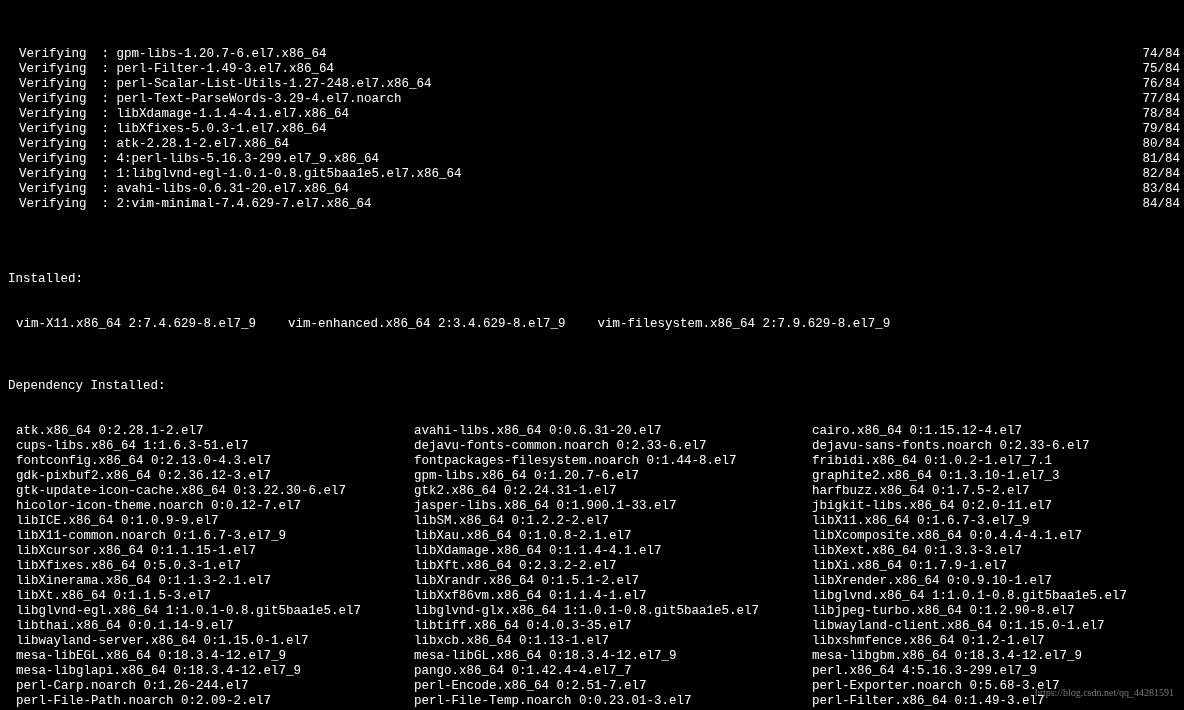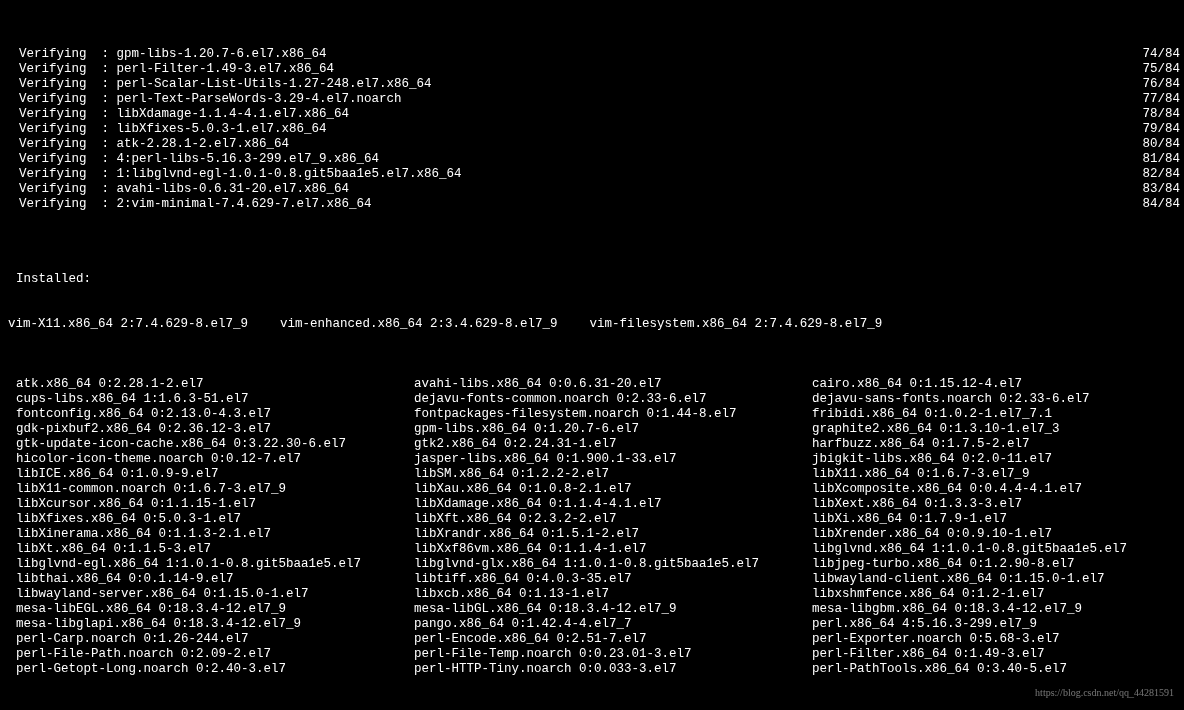--- a/index.html
+++ b/index.html
@@ -27,37 +27,38 @@
   .section { margin-top: 2px; }
   .watermark {
     position: absolute;
     right: 10px;
     bottom: 10px;
     color: rgba(255,255,255,0.45);
     font-family: Liberation Serif, serif;
     font-size: 10px;
     pointer-events: none;
   }
-  .hdr { margin-left: 12px; }
-  .inst-line { display:flex; gap:32px; margin-left:4px; }
+  .hdr { margin-left: 4px; }
+  .inst-line { display:flex; gap:32px; margin-left:12px; }
 </style>
 </head>
 <body>
 
 <div class="term">
 
   <div id="verify-block"><div class="row"><span class="left">  Verifying  : gpm-libs-1.20.7-6.el7.x86_64</span><span class="right">74/84</span></div><div class="row"><span class="left">  Verifying  : perl-Filter-1.49-3.el7.x86_64</span><span class="right">75/84</span></div><div class="row"><span class="left">  Verifying  : perl-Scalar-List-Utils-1.27-248.el7.x86_64</span><span class="right">76/84</span></div><div class="row"><span class="left">  Verifying  : perl-Text-ParseWords-3.29-4.el7.noarch</span><span class="right">77/84</span></div><div class="row"><span class="left">  Verifying  : libXdamage-1.1.4-4.1.el7.x86_64</span><span class="right">78/84</span></div><div class="row"><span class="left">  Verifying  : libXfixes-5.0.3-1.el7.x86_64</span><span class="right">79/84</span></div><div class="row"><span class="left">  Verifying  : atk-2.28.1-2.el7.x86_64</span><span class="right">80/84</span></div><div class="row"><span class="left">  Verifying  : 4:perl-libs-5.16.3-299.el7_9.x86_64</span><span class="right">81/84</span></div><div class="row"><span class="left">  Verifying  : 1:libglvnd-egl-1.0.1-0.8.git5baa1e5.el7.x86_64</span><span class="right">82/84</span></div><div class="row"><span class="left">  Verifying  : avahi-libs-0.6.31-20.el7.x86_64</span><span class="right">83/84</span></div><div class="row"><span class="left">  Verifying  : 2:vim-minimal-7.4.629-7.el7.x86_64</span><span class="right">84/84</span></div><br></div>
 
   <div class="hdr">Installed:</div>
   <div class="inst-line">
     <span>vim-X11.x86_64 2:7.4.629-8.el7_9</span>
     <span>vim-enhanced.x86_64 2:3.4.629-8.el7_9</span>
-    <span>vim-filesystem.x86_64 2:7.4.629-8.el7_9</span>
+    <span>vim-filesystem.x86_64 2:7.9.629-8.el7_9</span>
   </div>
 
+  <div class="hdr section">Dependency Installed:</div>
   <div class="cols">
     <div class="col" id="col1"><div>atk.x86_64 0:2.28.1-2.el7</div><div>cups-libs.x86_64 1:1.6.3-51.el7</div><div>fontconfig.x86_64 0:2.13.0-4.3.el7</div><div>gdk-pixbuf2.x86_64 0:2.36.12-3.el7</div><div>gtk-update-icon-cache.x86_64 0:3.22.30-6.el7</div><div>hicolor-icon-theme.noarch 0:0.12-7.el7</div><div>libICE.x86_64 0:1.0.9-9.el7</div><div>libX11-common.noarch 0:1.6.7-3.el7_9</div><div>libXcursor.x86_64 0:1.1.15-1.el7</div><div>libXfixes.x86_64 0:5.0.3-1.el7</div><div>libXinerama.x86_64 0:1.1.3-2.1.el7</div><div>libXt.x86_64 0:1.1.5-3.el7</div><div>libglvnd-egl.x86_64 1:1.0.1-0.8.git5baa1e5.el7</div><div>libthai.x86_64 0:0.1.14-9.el7</div><div>libwayland-server.x86_64 0:1.15.0-1.el7</div><div>mesa-libEGL.x86_64 0:18.3.4-12.el7_9</div><div>mesa-libglapi.x86_64 0:18.3.4-12.el7_9</div><div>perl-Carp.noarch 0:1.26-244.el7</div><div>perl-File-Path.noarch 0:2.09-2.el7</div><div>perl-Getopt-Long.noarch 0:2.40-3.el7</div></div>
     <div class="col" id="col2"><div>avahi-libs.x86_64 0:0.6.31-20.el7</div><div>dejavu-fonts-common.noarch 0:2.33-6.el7</div><div>fontpackages-filesystem.noarch 0:1.44-8.el7</div><div>gpm-libs.x86_64 0:1.20.7-6.el7</div><div>gtk2.x86_64 0:2.24.31-1.el7</div><div>jasper-libs.x86_64 0:1.900.1-33.el7</div><div>libSM.x86_64 0:1.2.2-2.el7</div><div>libXau.x86_64 0:1.0.8-2.1.el7</div><div>libXdamage.x86_64 0:1.1.4-4.1.el7</div><div>libXft.x86_64 0:2.3.2-2.el7</div><div>libXrandr.x86_64 0:1.5.1-2.el7</div><div>libXxf86vm.x86_64 0:1.1.4-1.el7</div><div>libglvnd-glx.x86_64 1:1.0.1-0.8.git5baa1e5.el7</div><div>libtiff.x86_64 0:4.0.3-35.el7</div><div>libxcb.x86_64 0:1.13-1.el7</div><div>mesa-libGL.x86_64 0:18.3.4-12.el7_9</div><div>pango.x86_64 0:1.42.4-4.el7_7</div><div>perl-Encode.x86_64 0:2.51-7.el7</div><div>perl-File-Temp.noarch 0:0.23.01-3.el7</div><div>perl-HTTP-Tiny.noarch 0:0.033-3.el7</div></div>
     <div class="col" id="col3"><div>cairo.x86_64 0:1.15.12-4.el7</div><div>dejavu-sans-fonts.noarch 0:2.33-6.el7</div><div>fribidi.x86_64 0:1.0.2-1.el7_7.1</div><div>graphite2.x86_64 0:1.3.10-1.el7_3</div><div>harfbuzz.x86_64 0:1.7.5-2.el7</div><div>jbigkit-libs.x86_64 0:2.0-11.el7</div><div>libX11.x86_64 0:1.6.7-3.el7_9</div><div>libXcomposite.x86_64 0:0.4.4-4.1.el7</div><div>libXext.x86_64 0:1.3.3-3.el7</div><div>libXi.x86_64 0:1.7.9-1.el7</div><div>libXrender.x86_64 0:0.9.10-1.el7</div><div>libglvnd.x86_64 1:1.0.1-0.8.git5baa1e5.el7</div><div>libjpeg-turbo.x86_64 0:1.2.90-8.el7</div><div>libwayland-client.x86_64 0:1.15.0-1.el7</div><div>libxshmfence.x86_64 0:1.2-1.el7</div><div>mesa-libgbm.x86_64 0:18.3.4-12.el7_9</div><div>perl.x86_64 4:5.16.3-299.el7_9</div><div>perl-Exporter.noarch 0:5.68-3.el7</div><div>perl-Filter.x86_64 0:1.49-3.el7</div><div>perl-PathTools.x86_64 0:3.40-5.el7</div></div>
   </div>
 
   
 
   
 

